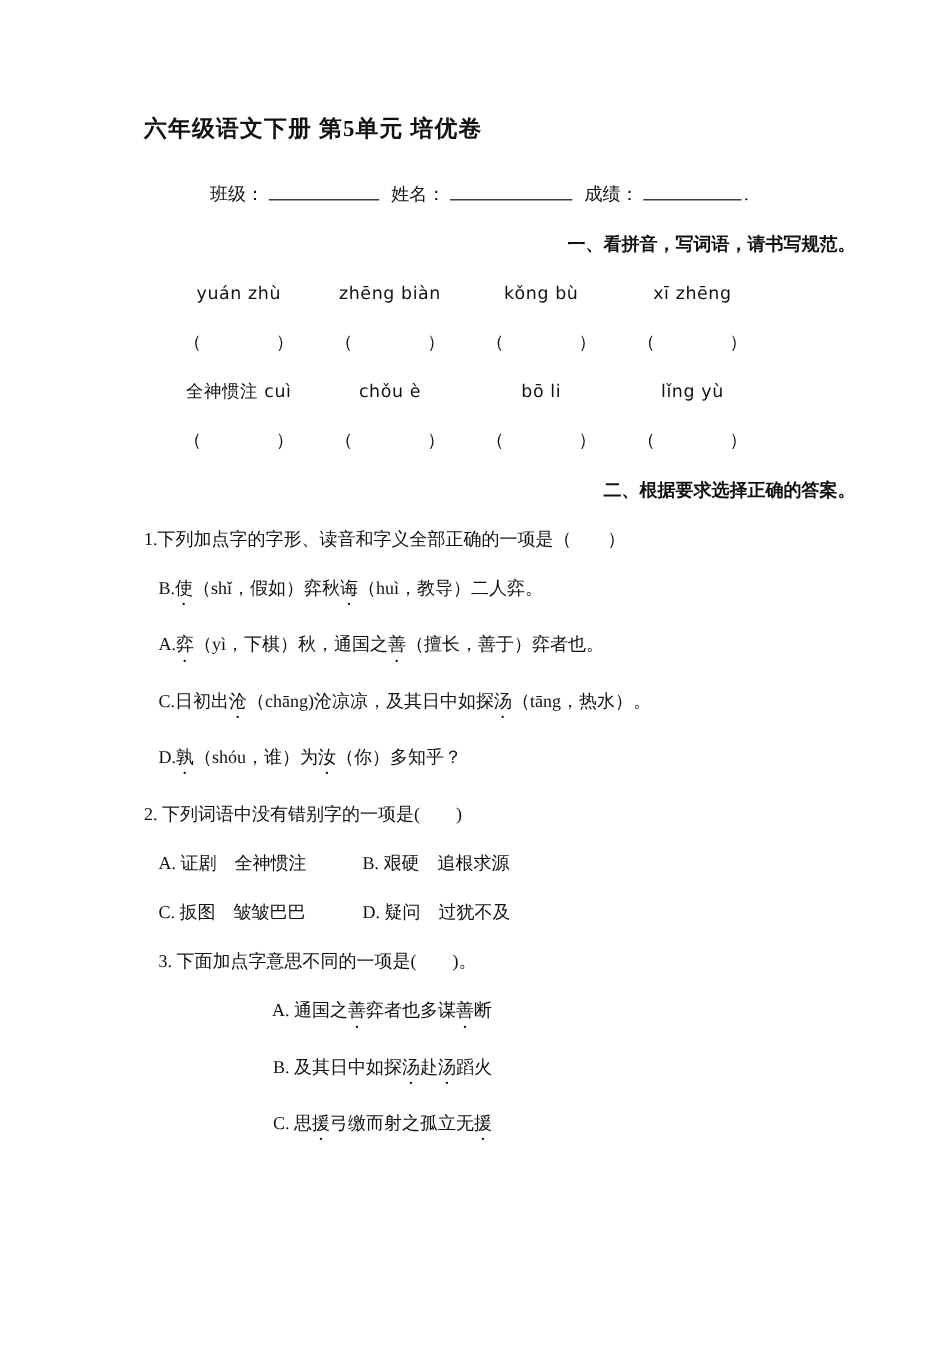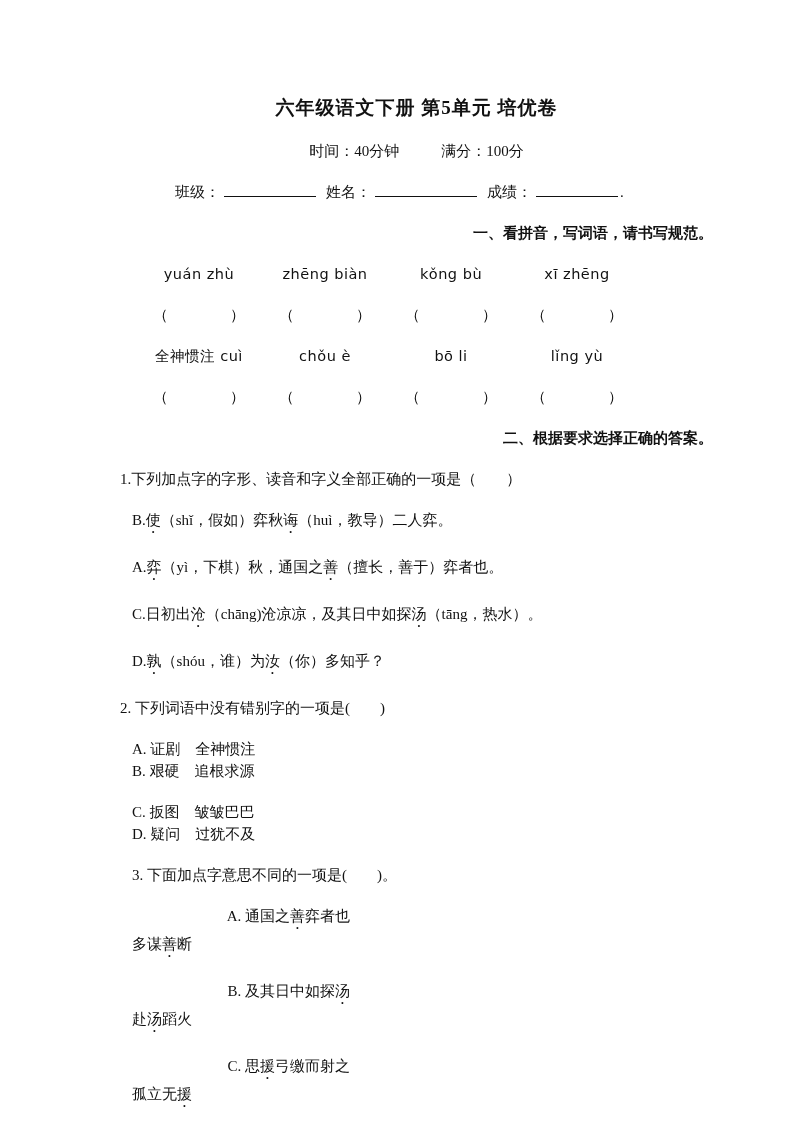--- a/index.html
+++ b/index.html
@@ -10,25 +10,24 @@
     overflow: hidden;
   }
   .page {
     width: 793px;
     height: 1122px;
     padding: 96px 80px 0 120px;
     background: #ffffff;
   }
   .line { line-height: 22px; margin-bottom: 19px; font-size: 15px; }
   .title {
-    text-align: center;
     font-weight: bold;
     font-size: 19px;
     line-height: 24px;
-    margin-bottom: 20px;
+    margin-bottom: 32px;
     letter-spacing: 1px;
   }
   .meta {
     text-align: center;
     font-size: 15px;
   }
   .meta .meta-gap { display: inline-block; width: 42px; }
   .fields { padding-left: 55px; }
   .blank {
     display: inline-block;
@@ -58,40 +57,37 @@
     font-size: 14.5px;
     letter-spacing: 0.5px;
   }
   .paren-row .pcell .paren-box {
     width: 92px;
     display: flex;
     justify-content: space-between;
     font-size: 15px;
   }
   .opt { padding-left: 12px; }
-  .two-col { display: flex; flex-direction: column; }
+  .two-col { display: flex; }
   .two-col .col1 { display: inline-block; width: 170px; }
   .two-col .col-left { display: inline-block; width: 218px; text-align: right; }
   .dot {
     -webkit-text-emphasis: filled dot #111;
     -webkit-text-emphasis-position: under right;
     text-emphasis: filled dot #111;
     text-emphasis-position: under right;
   }
 </style>
 </head>
 <body>
 
 <div class="page">
 
   <div class="title">六年级语文下册 第5单元 培优卷</div>
 
-  <div class="meta line">
-    <span>时间：40分钟</span><span class="meta-gap"></span><span>满分：100分</span>
-  </div>
 
   <div class="fields line">
     <span>班级：</span><span class="blank w1"></span><span>姓名：</span><span class="blank w2"></span><span>成绩：</span><span class="blank w3"></span><span>.</span>
   </div>
 
   <div class="sec-heading line">一、看拼音，写词语，请书写规范。</div>
 
   <div class="pinyin-row line">
     <span class="pcell">yuán zhù</span>
     <span class="pcell">zhēng biàn</span>

